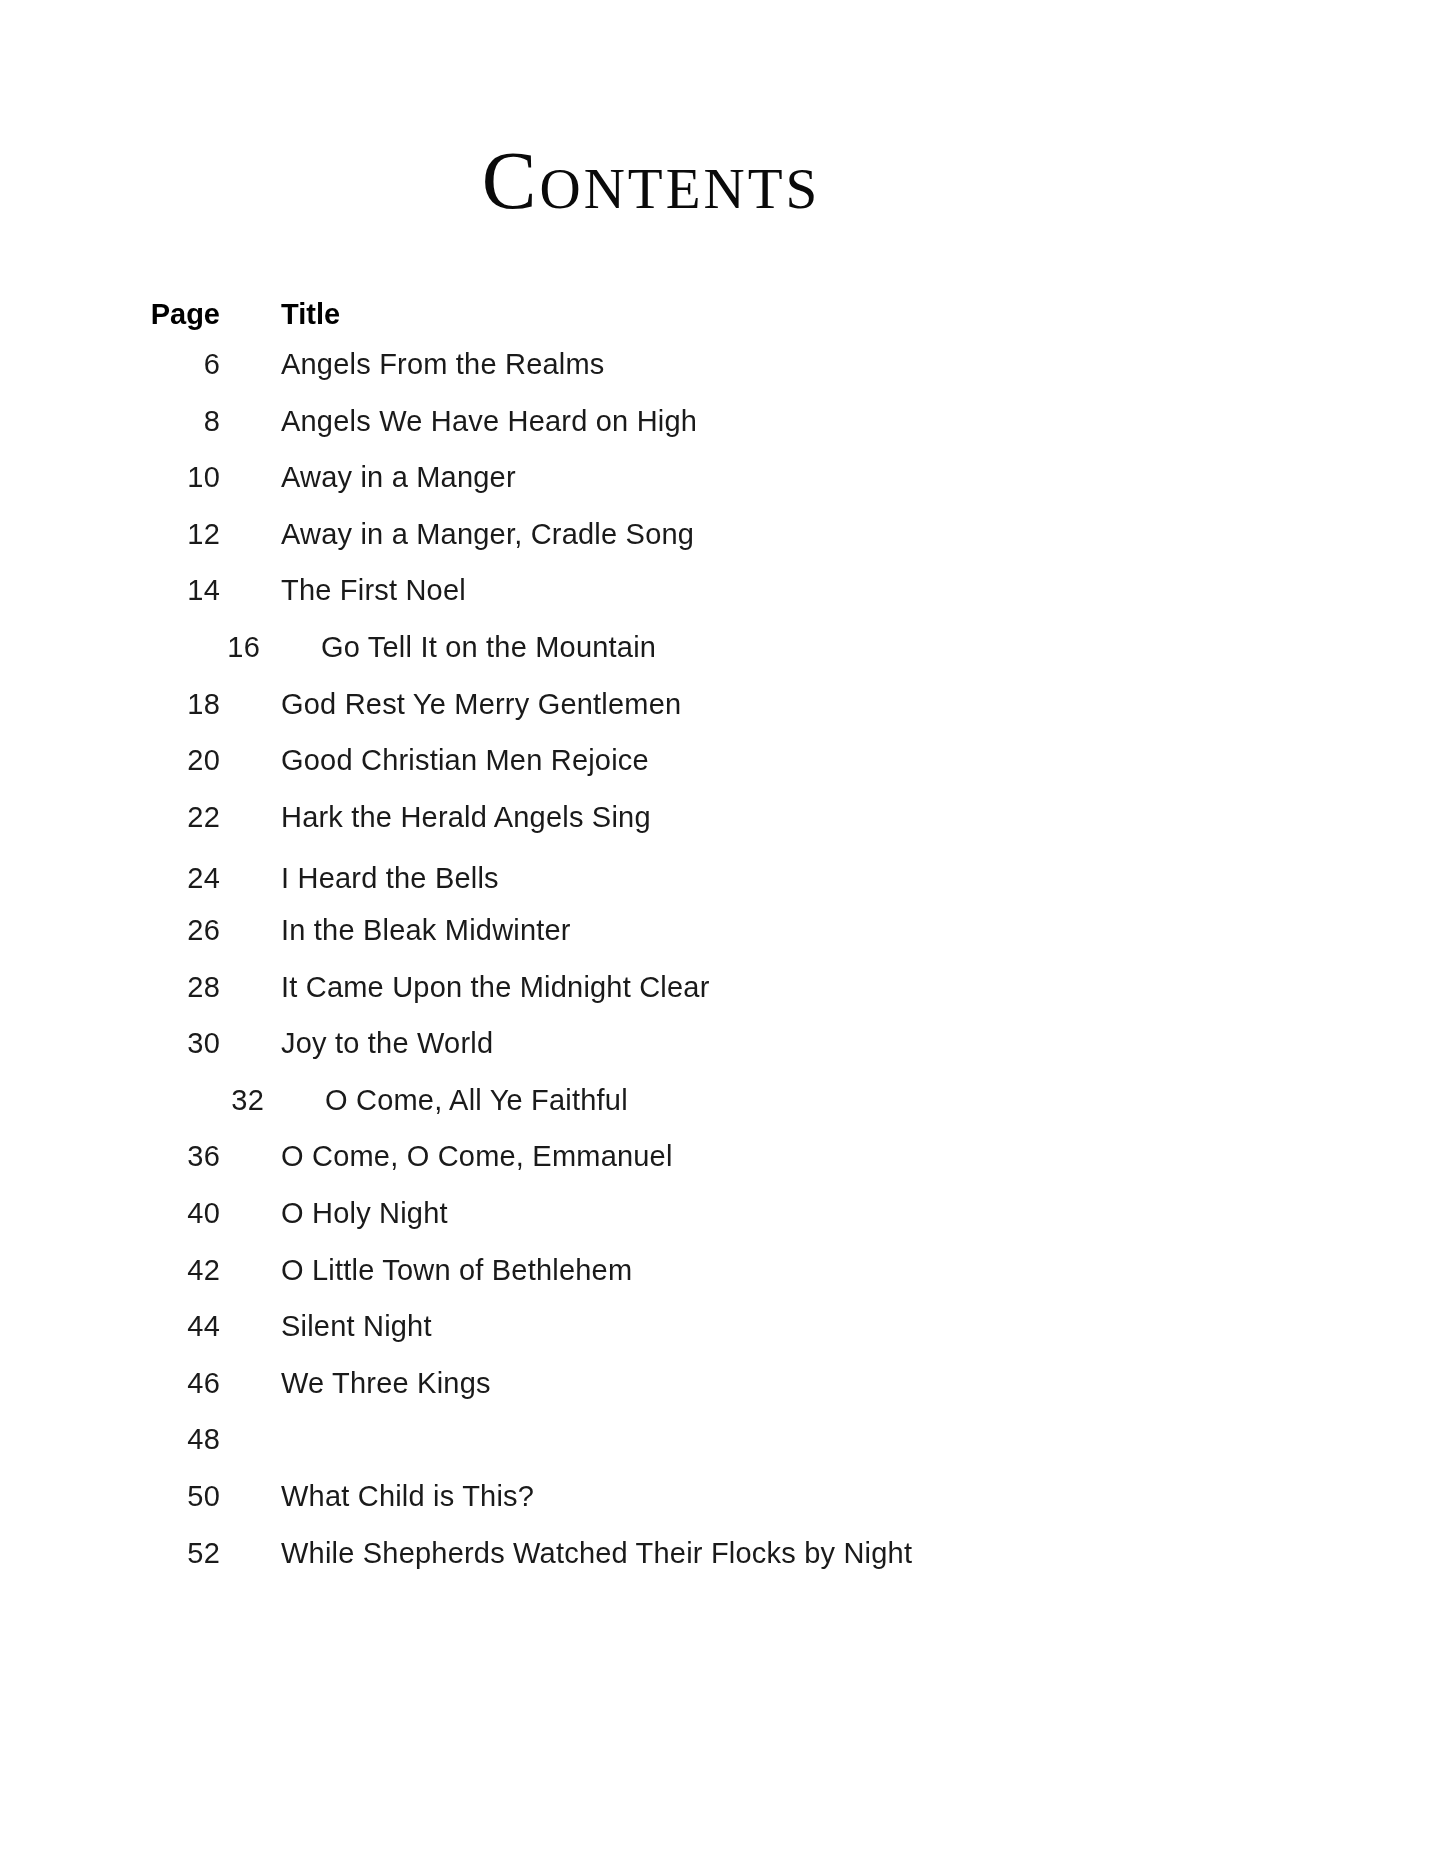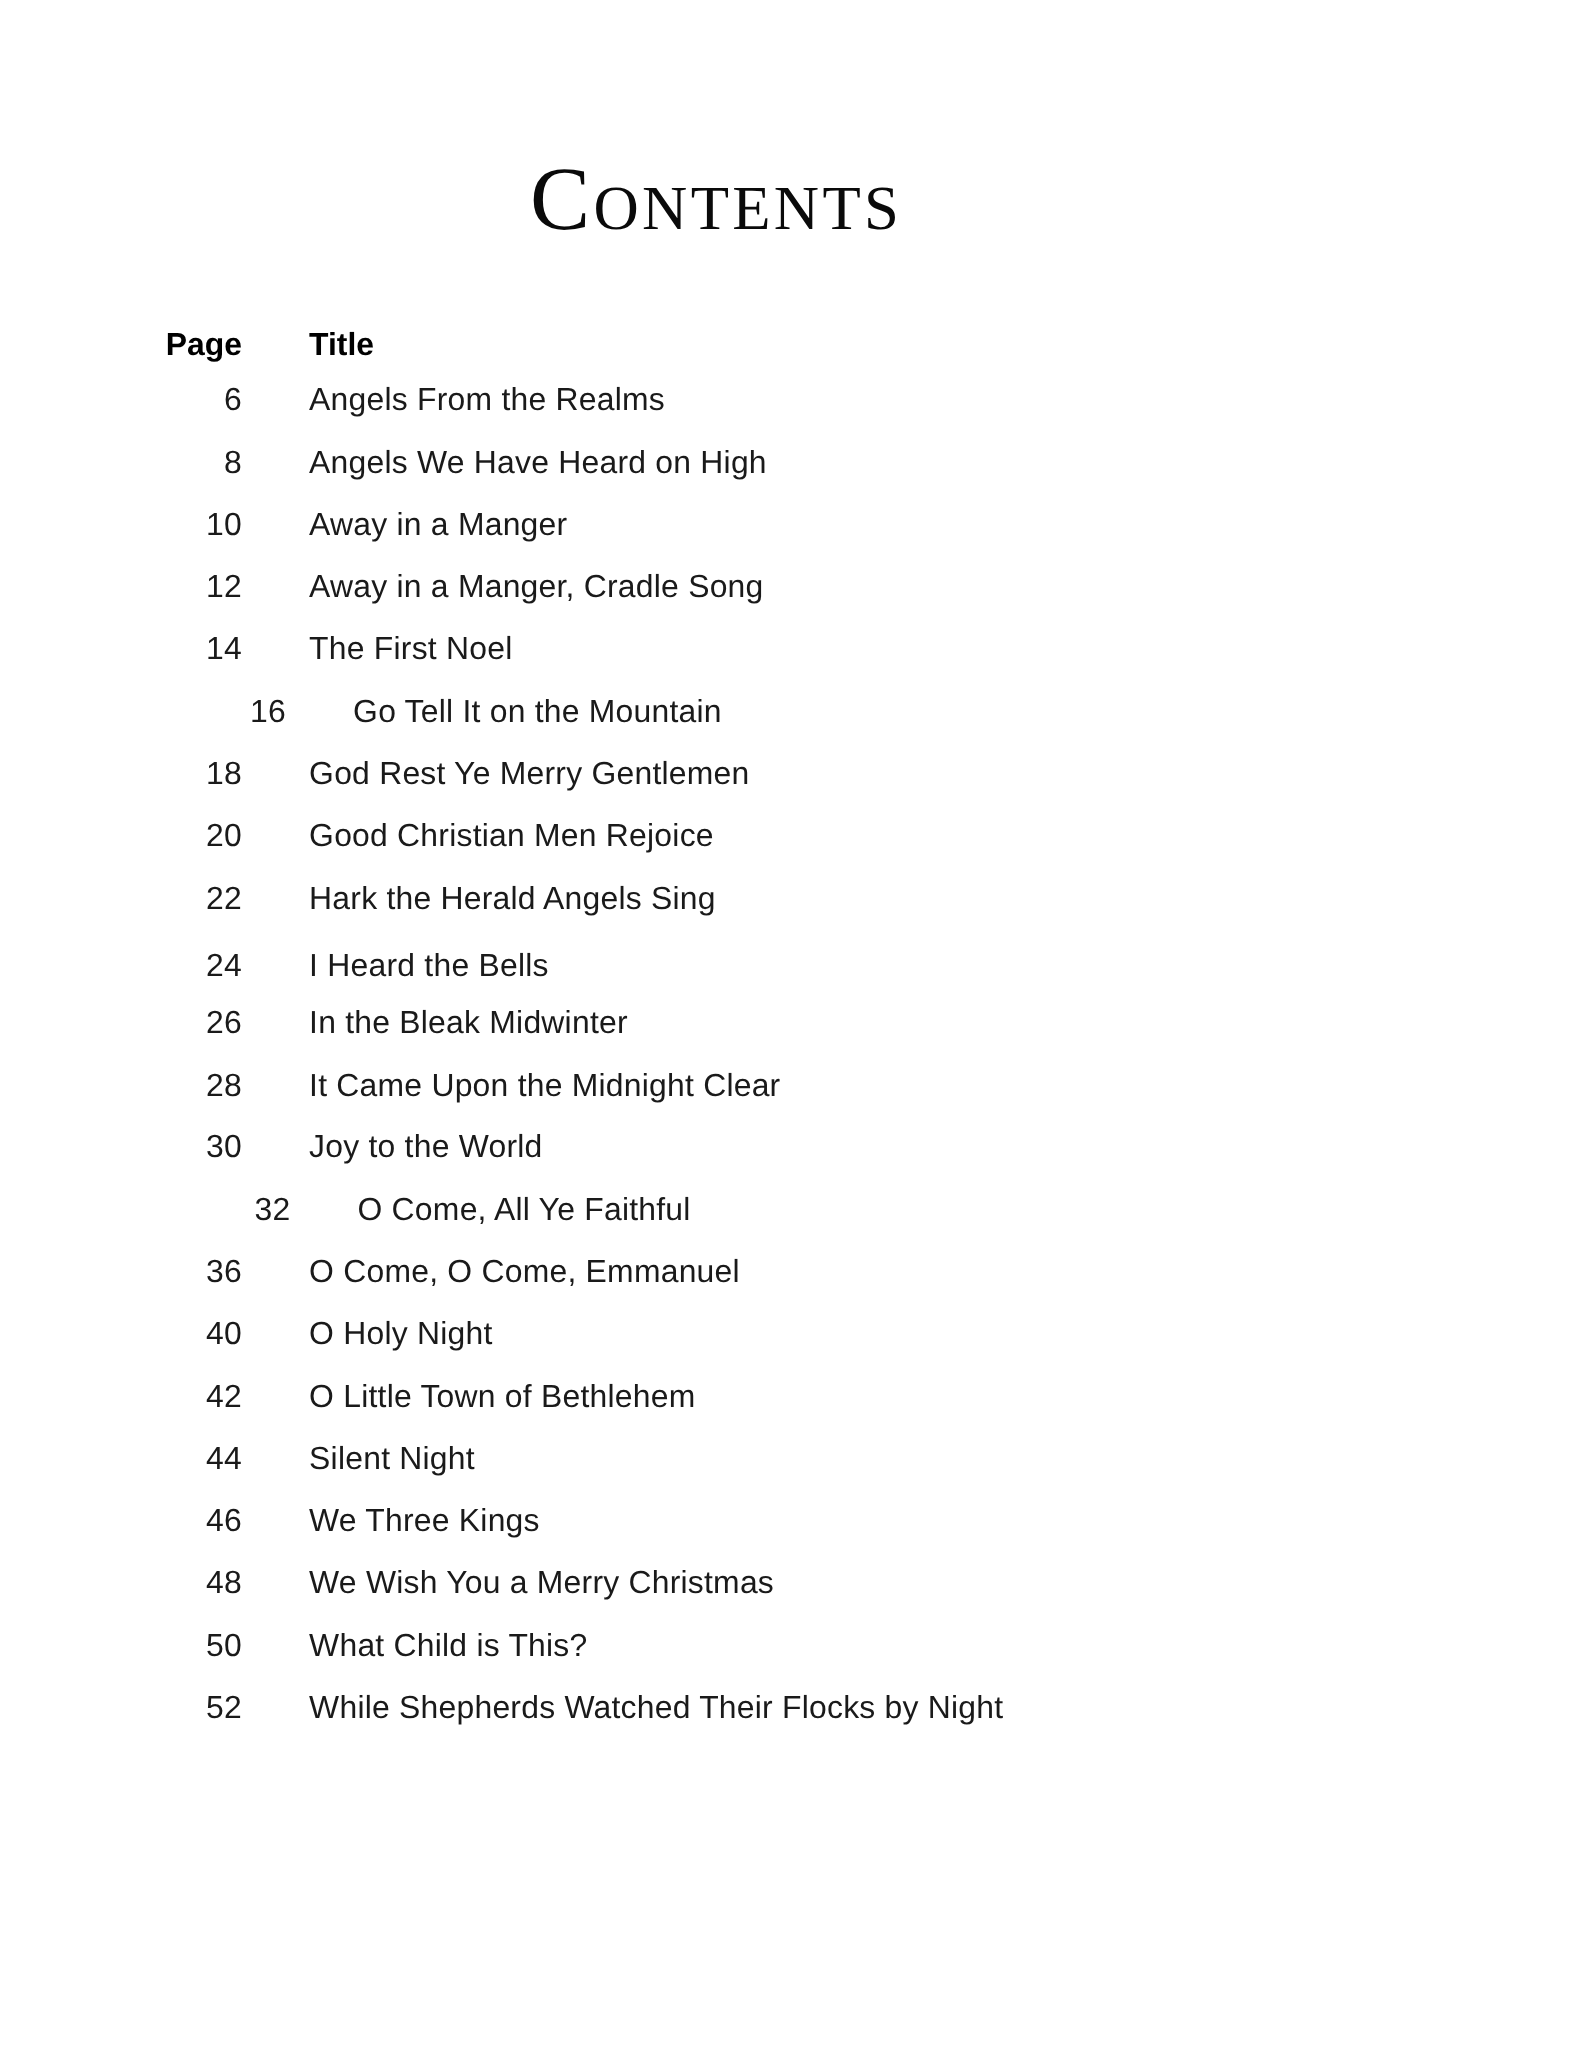--- a/index.html
+++ b/index.html
@@ -150,21 +150,20 @@
       <div class="toc-row" style="top: 1310.2px;">
         <span class="col-page">44</span>
         <span class="col-title">Silent Night</span>
       </div>
       <div class="toc-row" style="top: 1366.8px;">
         <span class="col-page">46</span>
         <span class="col-title">We Three Kings</span>
       </div>
       <div class="toc-row" style="top: 1423.4px;">
         <span class="col-page">48</span>
-        <span class="col-title">We Wish You a Merry Christmas</span>
       </div>
       <div class="toc-row" style="top: 1480px;">
         <span class="col-page">50</span>
         <span class="col-title">What Child is This?</span>
       </div>
       <div class="toc-row" style="top: 1536.6px;">
         <span class="col-page">52</span>
         <span class="col-title">While Shepherds Watched Their Flocks by Night</span>
       </div>
     </div>

